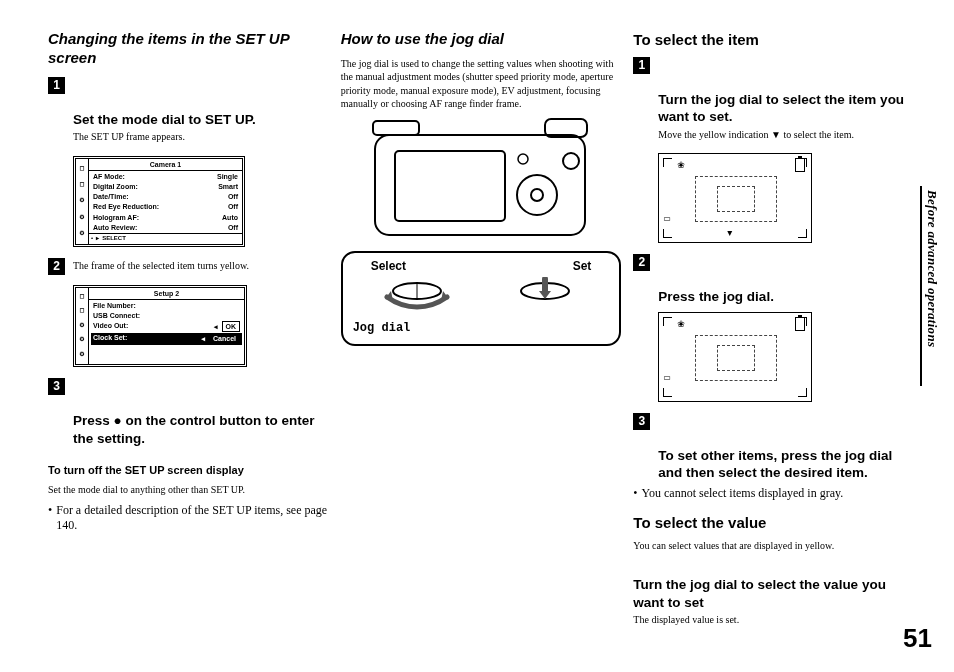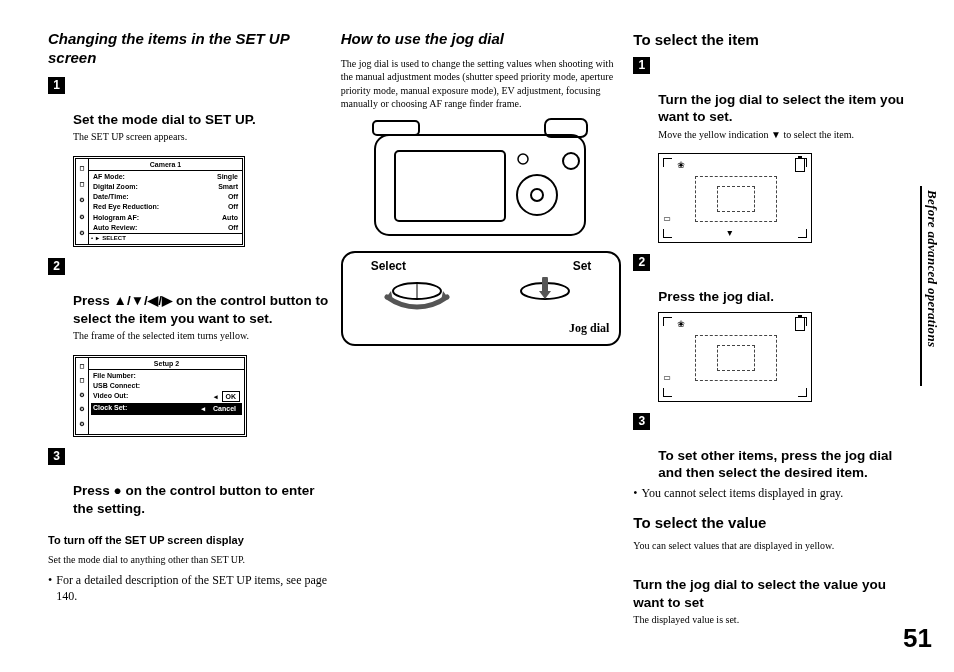--- a/index.html
+++ b/index.html
@@ -164,22 +164,22 @@
   .jog-labels {
     display: flex;
     justify-content: space-between;
     font-family: Arial, Helvetica, sans-serif;
     font-weight: bold;
     font-size: 12px;
     padding: 0 18px;
   }
   .jog-dials { display: flex; justify-content: space-around; margin: 2px 0 4px; }
   .jog-caption {
-    text-align: right;
-    font-family: Liberation Serif, serif;
+    text-align: left;
+    font-family: Liberation Mono, monospace;
     font-weight: bold;
     font-size: 12px;
     margin-top: 10px;
   }
 
   
   .af-screen {
     border: 1px solid #000;
     width: 152px;
     height: 88px;
@@ -267,21 +267,21 @@
 
 <div class="page">
 
   <div class="col">
     <h2 class="italic-bold-head">Changing the items in the SET UP screen</h2>
 
     <div class="step">
       <div class="numbox">1</div>
       <div class="step-body">
         <div class="step-bold">Set the mode dial to SET UP.</div>
-        <div class="body-text">The SET UP screen appears.</div>
+        <div class="body-text">The SET UP frame appears.</div>
       </div>
     </div>
 
     <div class="screen-box">
       <div class="screen-inner">
         <div class="screen-sidebar">
           <span>◻</span>
           <span>◻</span>
           <span>⚙</span>
           <span>⚙</span>
@@ -320,21 +320,20 @@
             <span class="arrow"></span>
             <span>SELECT</span>
           </div>
         </div>
       </div>
     </div>
 
     <div class="step">
       <div class="numbox">2</div>
       <div class="step-body">
-        <div class="step-bold">Press ▲/▼/◀/▶ on the control button to select the item you want to set.</div>
         <div class="body-text">The frame of the selected item turns yellow.</div>
       </div>
     </div>
 
     <div class="screen-box" style="width:172px">
       <div class="screen-inner">
         <div class="screen-sidebar">
           <span>◻</span>
           <span>◻</span>
           <span>⚙</span>

